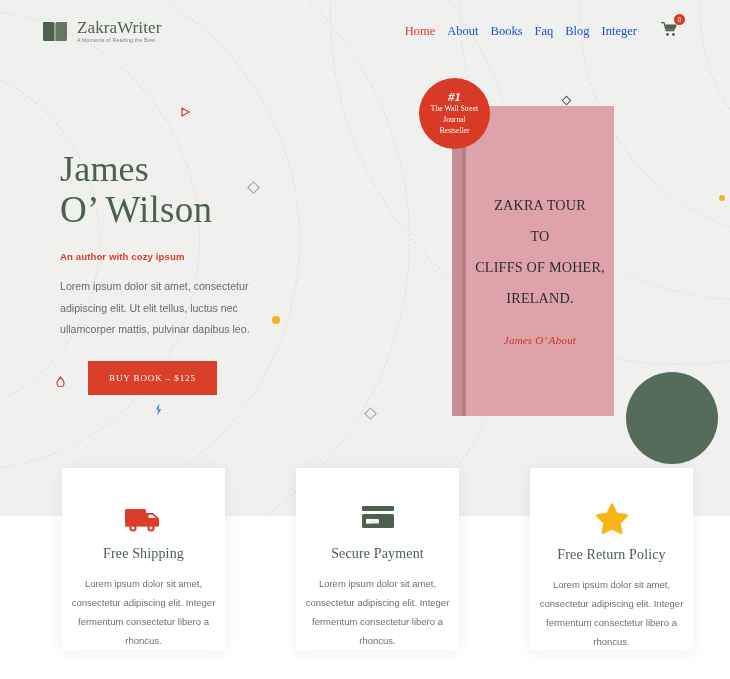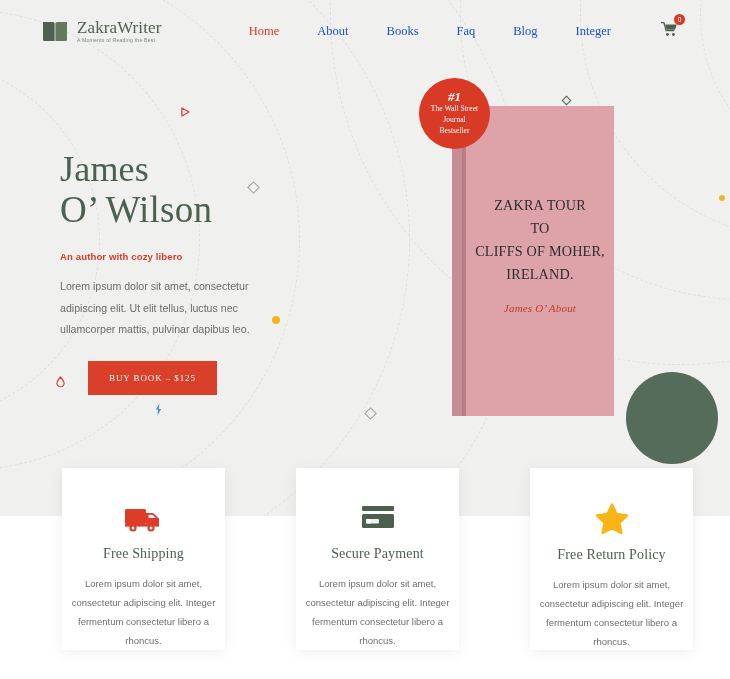--- a/index.html
+++ b/index.html
@@ -48,21 +48,21 @@
     font-size: 17px; color: #4e6151; letter-spacing: .1px;
     white-space: nowrap;
   }
   .brand-tag {
     font-size: 5.2px; color: #7b8a7e; letter-spacing: .18px;
     margin-top: 2.5px; white-space: nowrap;
   }
 
   .nav {
     margin-left: auto;
-    display: flex; align-items: center; gap: 38px;
+    display: flex; align-items: center; gap: 12px;
   }
   .nav-link {
     font-family: "Liberation Serif", serif;
     font-size: 12.5px; color: #1d4ed8; text-decoration: none;
     white-space: nowrap; cursor: pointer;
   }
   .nav-link.active { color: #dc3c28; }
 
   .cart-wrap { position: relative; margin-left: 12px; cursor: pointer; }
   .cart-badge {
@@ -123,20 +123,21 @@
     width: 4px; height: 310px;
     background: #b87f88; z-index: 3;
   }
   .book-cover {
     position: absolute; left: 14px; top: 0;
     width: 148px; height: 310px;
     background: #dda3a9; z-index: 4;
     display: flex; flex-direction: column;
     align-items: center; justify-content: flex-start;
     padding-top: 88px;
+    gap: 8px;
   }
   .book-title {
     font-family: "Liberation Serif", serif;
     font-size: 14.2px; color: #2d2d2d; text-align: center;
     line-height: 1.62; letter-spacing: .2px;
     padding: 0 8px;
   }
   .book-author {
     font-family: "Liberation Serif", serif;
     font-style: italic; font-size: 11px; color: #c0392b;
@@ -266,21 +267,21 @@
   </div>
   <div class="deco dot-yellow" style="left:272px;top:316px;"></div>
   <div class="deco dot-yellow-sm" style="left:719px;top:195px;"></div>
   <div class="deco diamond" style="left:249px;top:183px;"></div>
   <div class="deco diamond" style="left:366px;top:409px;"></div>
   <div class="deco diamond-dark" style="left:563px;top:97px;"></div>
 
   <div class="hero-left">
     <div class="hero-name-1">James</div>
     <div class="hero-name-2">O’ Wilson</div>
-    <div class="hero-sub">An author with cozy libero</div>
+    <div class="hero-sub">An author with cozy ipsum</div>
     <p class="hero-para">Lorem ipsum dolor sit amet, consectetur adipiscing elit. Ut elit tellus, luctus nec ullamcorper mattis, pulvinar dapibus leo.</p>
     <button class="buy-btn">BUY BOOK – $125</button>
   </div>
 
   <div class="book-wrap">
     <div class="green-circle"></div>
     <div class="book-spine"></div>
     <div class="book-spine-edge"></div>
 
     <div class="book-cover">

